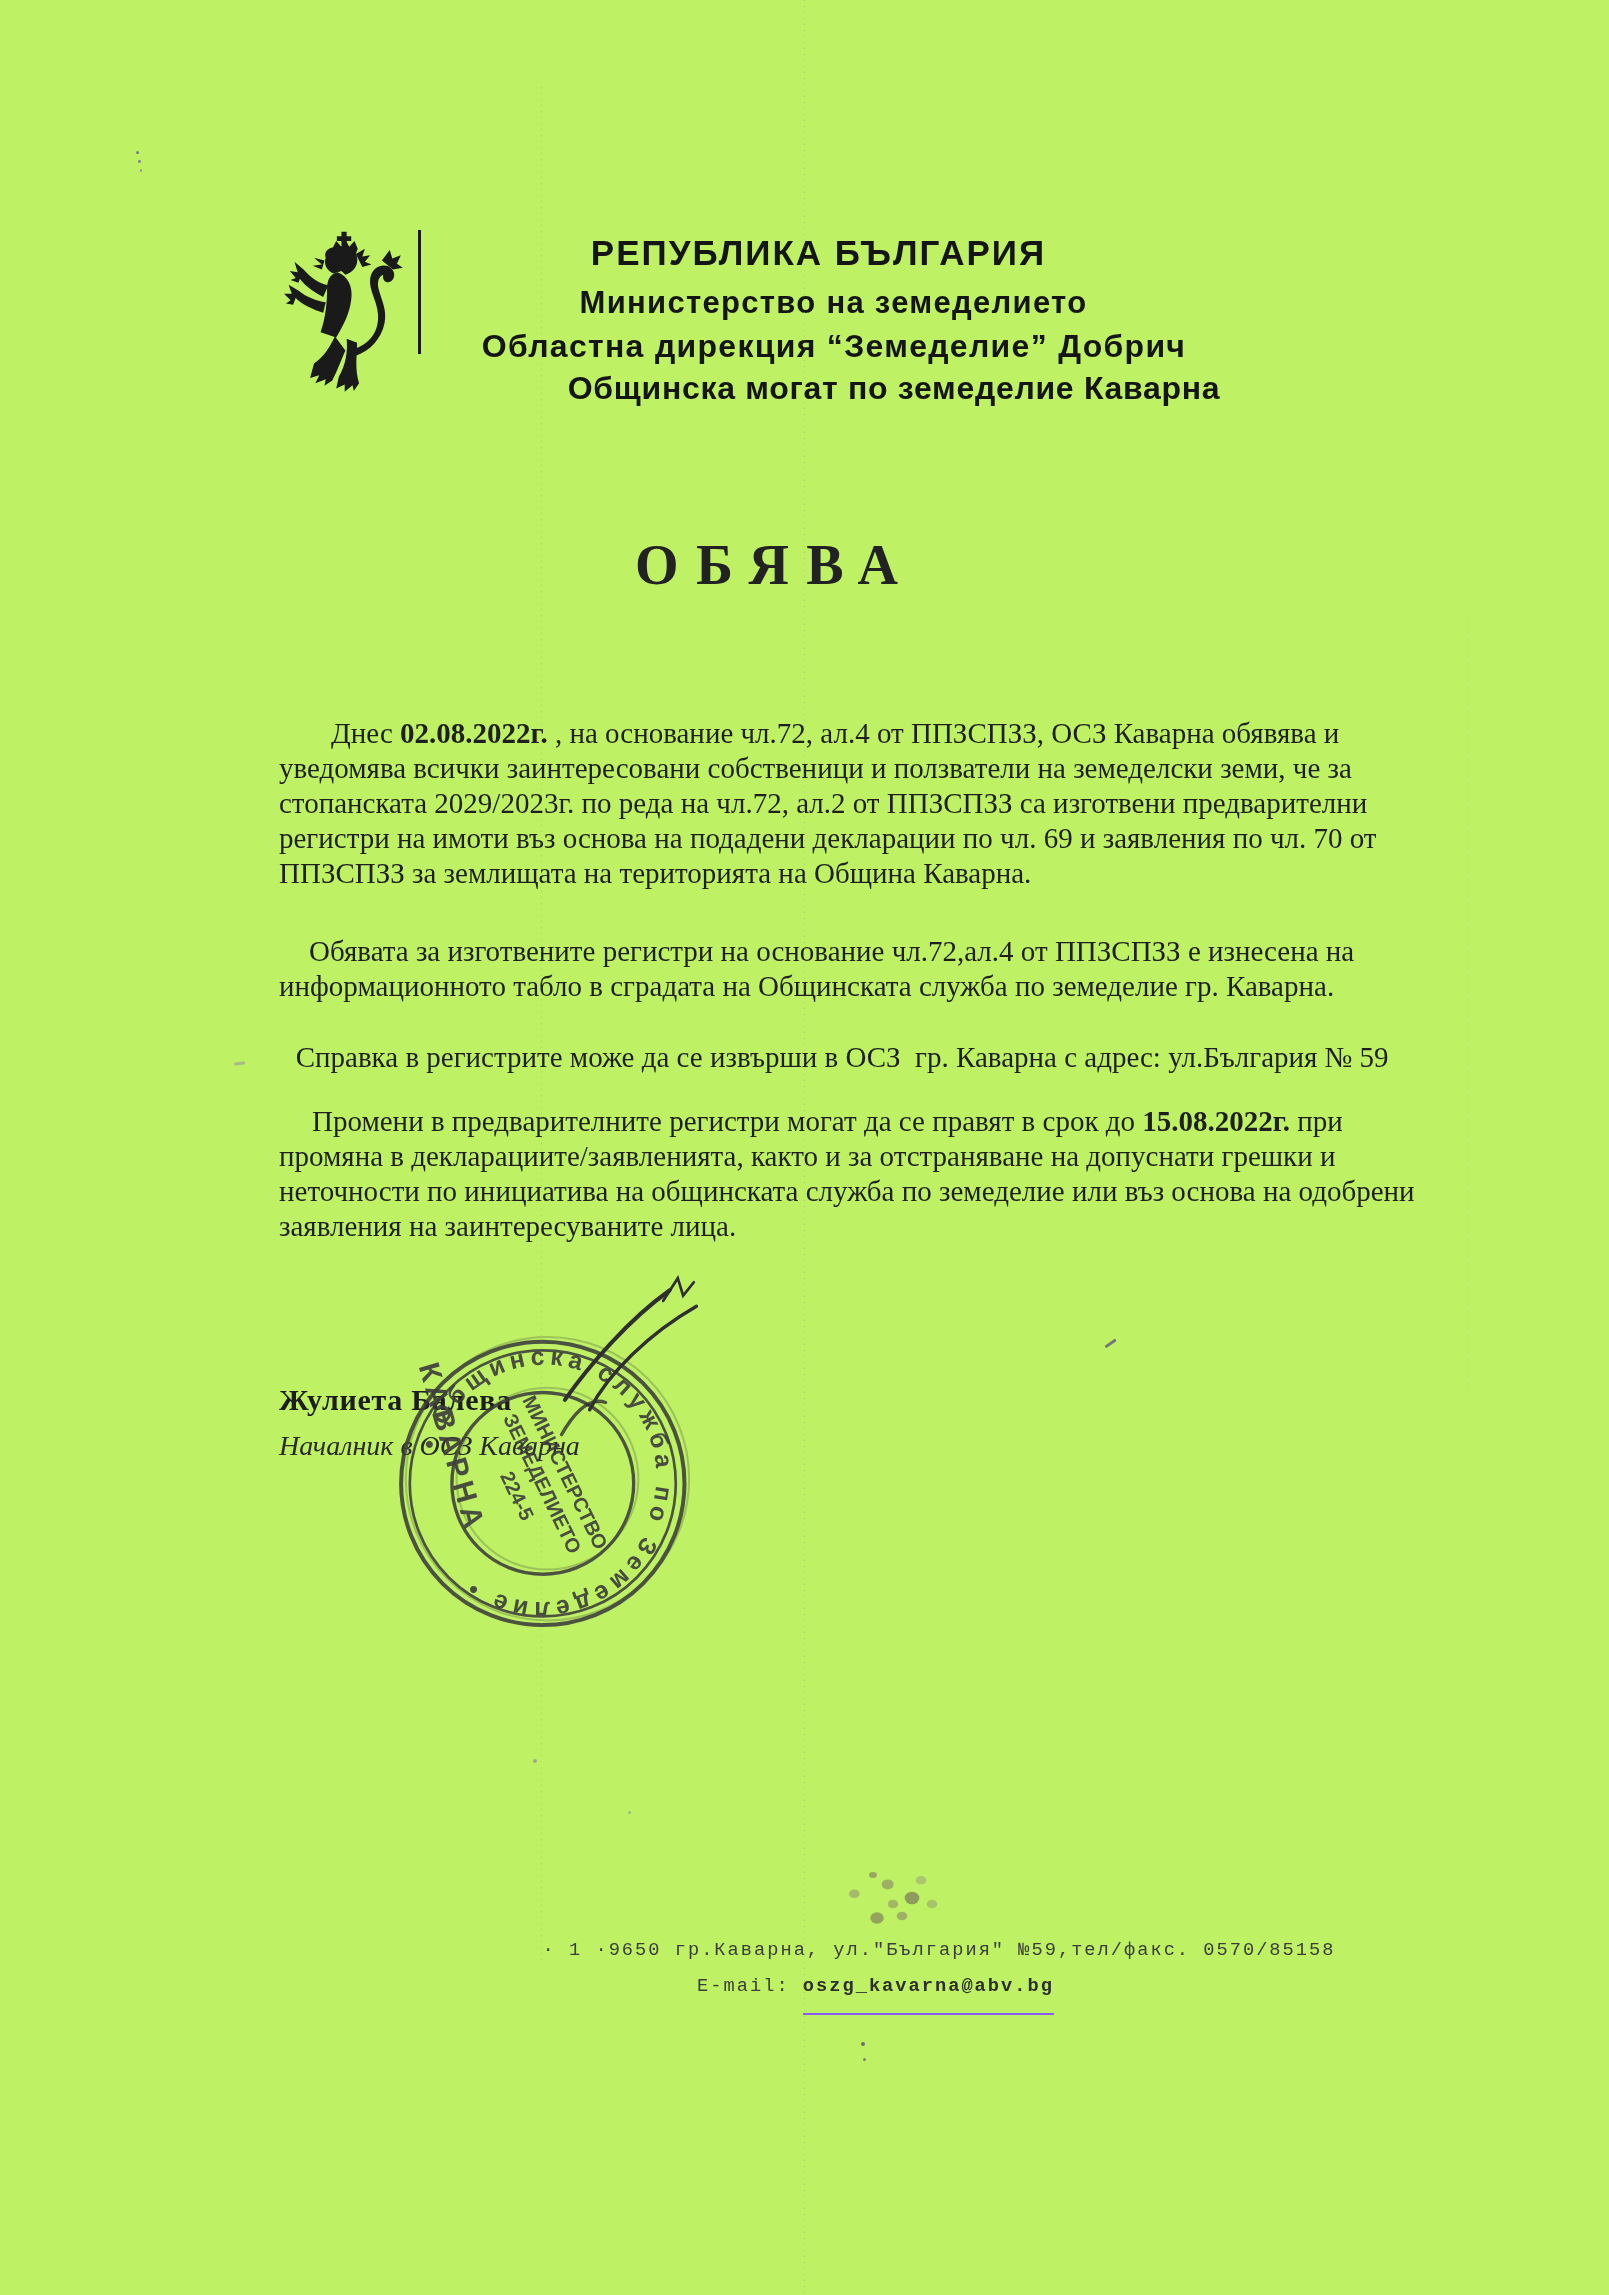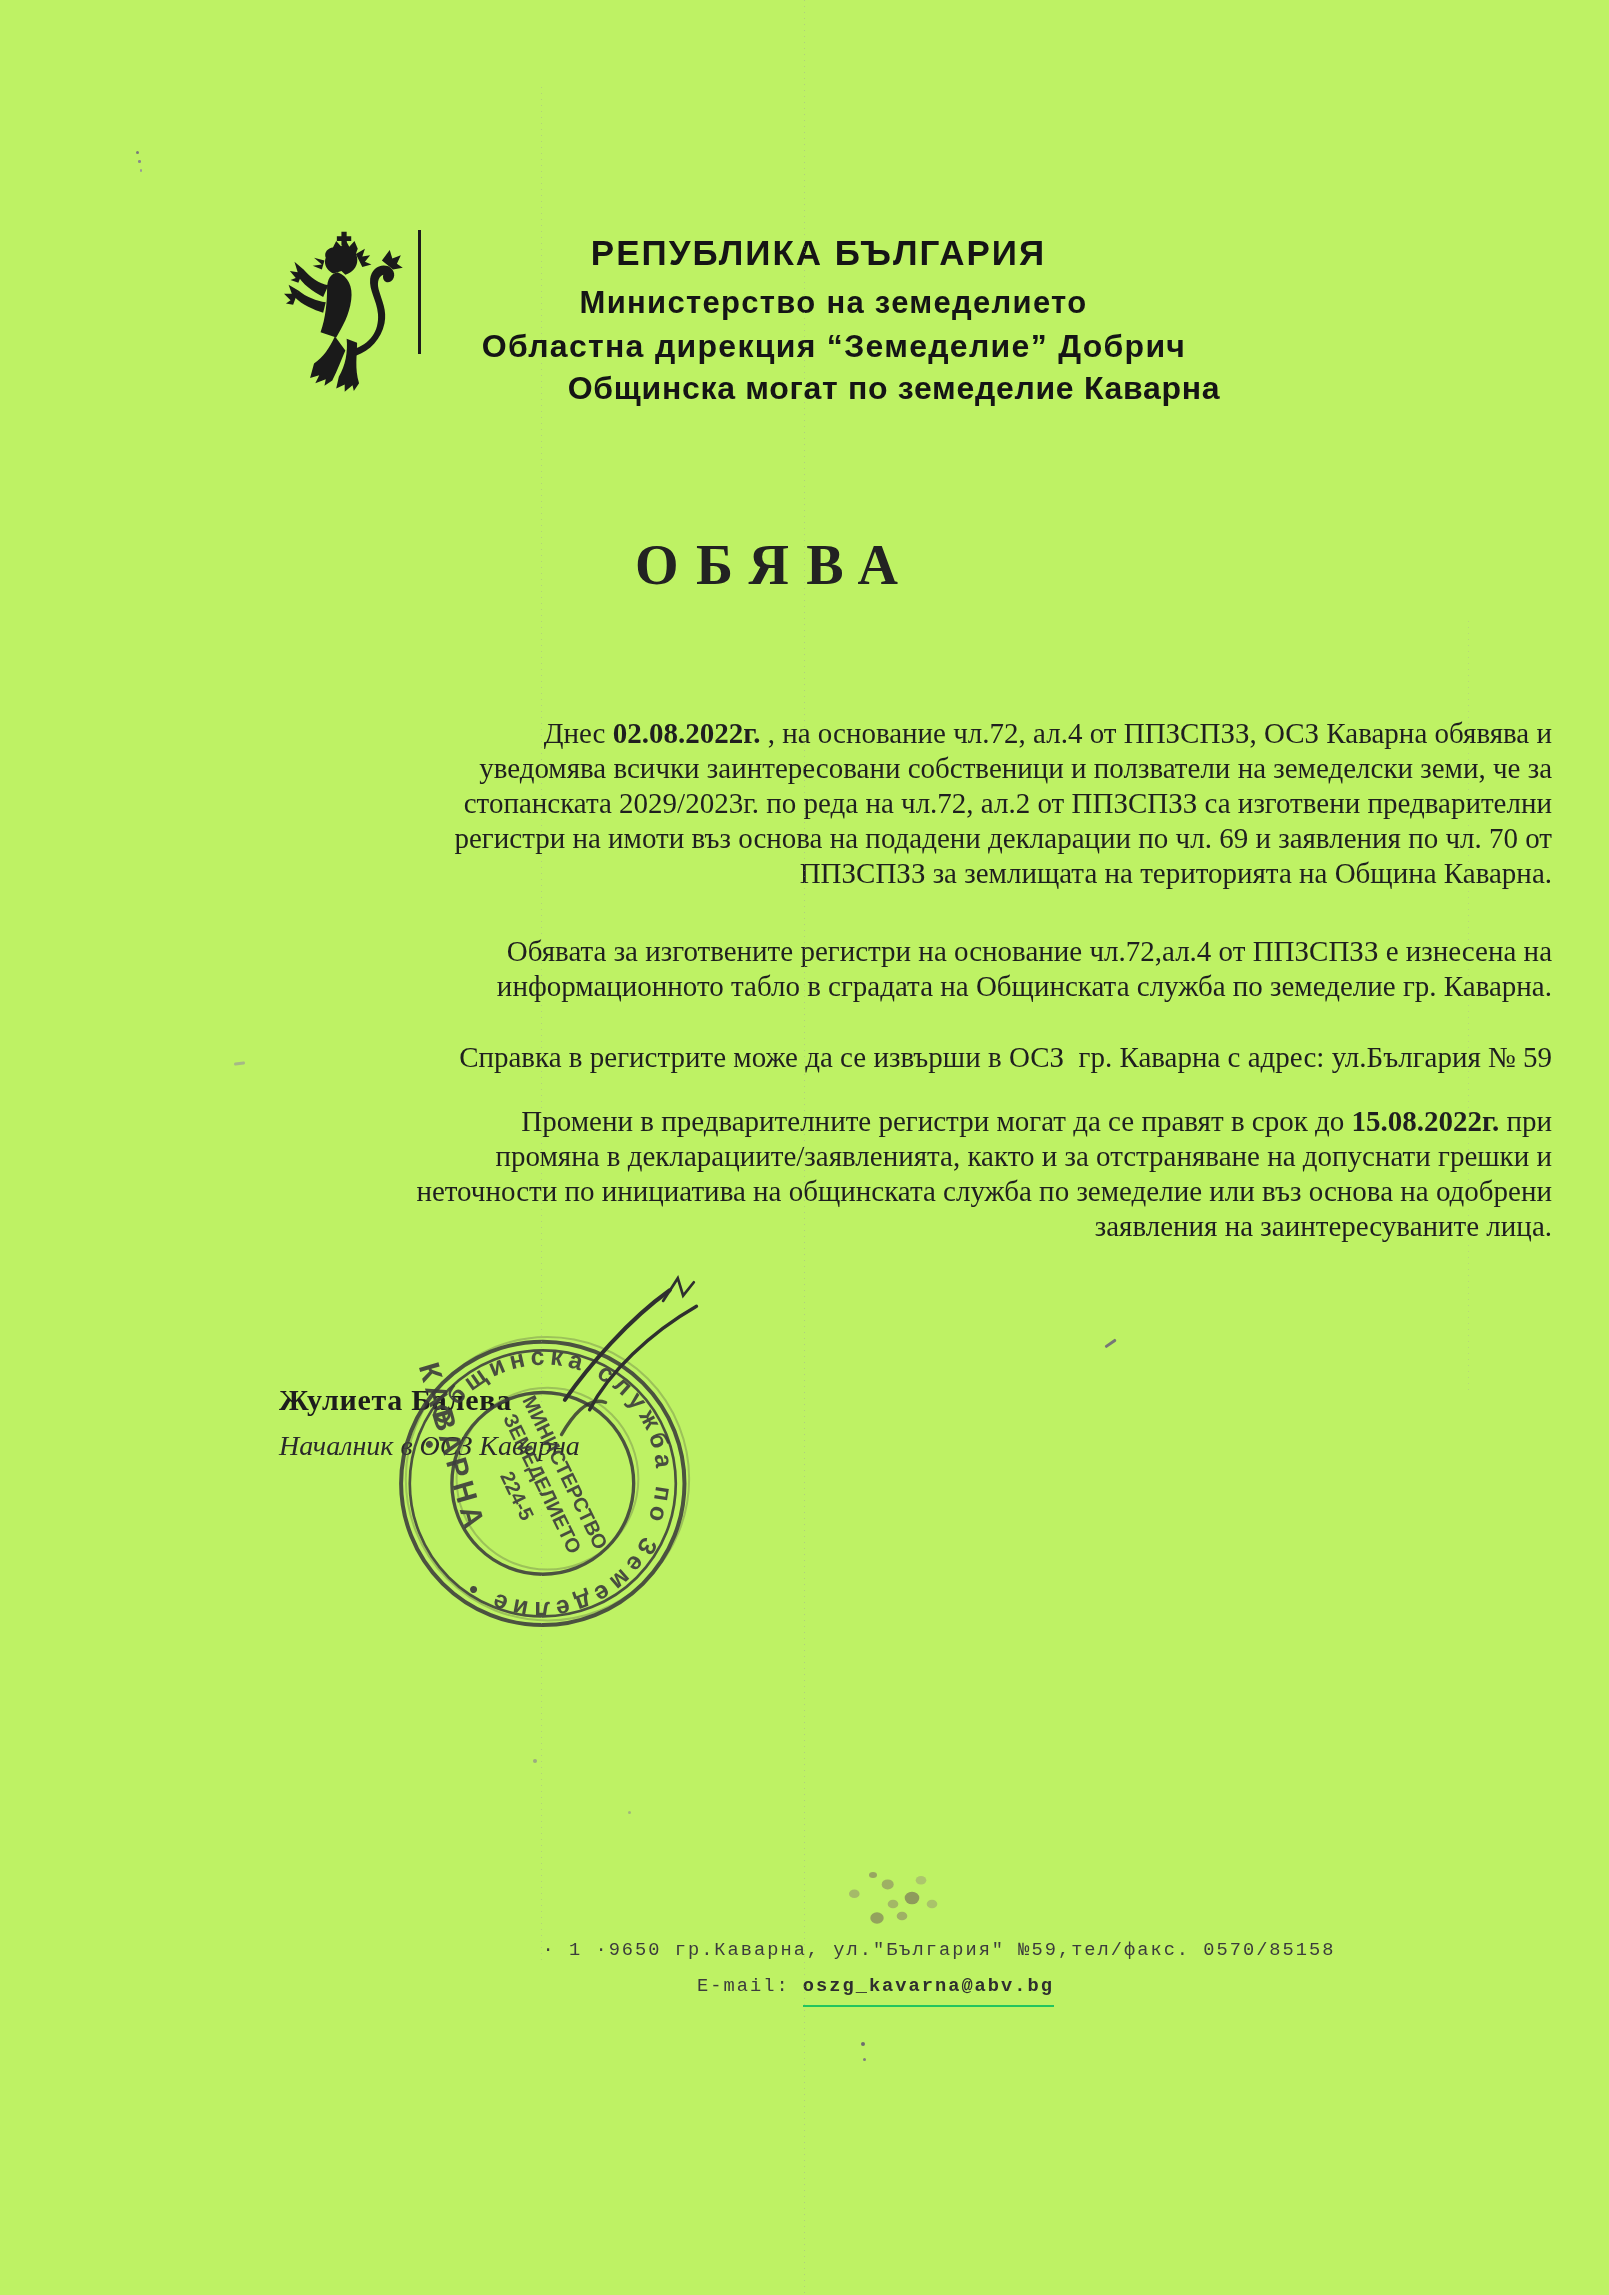--- a/index.html
+++ b/index.html
@@ -19,38 +19,38 @@
   .h2{left:561px;width:545px;top:287px;font-size:31px;letter-spacing:1.3px;text-align:center;}
   .h3{left:448px;width:772px;top:330px;font-size:32px;letter-spacing:1.3px;}
   .h4{left:545px;width:698px;top:372px;font-size:32px;letter-spacing:0.7px;}
   
   .doc-title{
     position:absolute;left:635px;width:347px;top:533px;text-align:left;
     font-size:56px;font-weight:bold;letter-spacing:17.4px;color:#222;white-space:nowrap;
   }
   
   .para{position:absolute;left:279px;width:1273px;font-size:29px;line-height:35px;color:#1f1f1f;}
-  .para .tline{white-space:nowrap;text-align:right;}
+  .para .tline{white-space:nowrap;}
   .para .b{font-weight:bold;}
   
   .sig-name{position:absolute;left:279px;top:1383px;font-size:30px;font-weight:bold;letter-spacing:0.7px;}
   .sig-role{position:absolute;left:279px;top:1430px;font-size:28px;font-style:italic;color:#2a2a2a;}
   .stamp-wrap{position:absolute;left:361px;top:1266px;width:401px;height:388px;}
   
   .f-address{
     position:absolute;left:461px;width:956px;top:1939px;text-align:center;
     font-family:"Liberation Mono","DejaVu Sans Mono",monospace;
     font-size:18.7px;letter-spacing:2px;color:#3c3c3c;white-space:nowrap;
   }
   .f-email{
     position:absolute;left:508px;width:735px;top:1975px;text-align:center;
     font-family:"Liberation Mono","DejaVu Sans Mono",monospace;
     font-size:18.7px;letter-spacing:2px;color:#3c3c3c;white-space:nowrap;
   }
-  .f-email .mail{font-weight:bold;border-bottom:2px solid #22c55e;padding-bottom:8px;color:#2e2e2e;}
+  .f-email .mail{font-weight:bold;border-bottom:2px solid #8b5cf6;padding-bottom:16px;color:#2e2e2e;}
   
   .fold{position:absolute;width:1.3px;
     background-image:repeating-linear-gradient(180deg,rgba(160,160,158,.55) 0 1.3px,transparent 1.3px 6px);}
   .fold1{left:541px;top:87px;height:1878px;opacity:.7;}
   .fold2{left:804px;top:0;height:2295px;opacity:.8;}
   .fold3{left:1468px;top:621px;height:769px;opacity:.55;}
   .speck{position:absolute;border-radius:50%;background:#8d8d8d;}
   .smudge{
     position:absolute;left:869px;top:1872px;width:8px;height:6px;border-radius:50%;
     background:rgba(120,104,94,.55);

